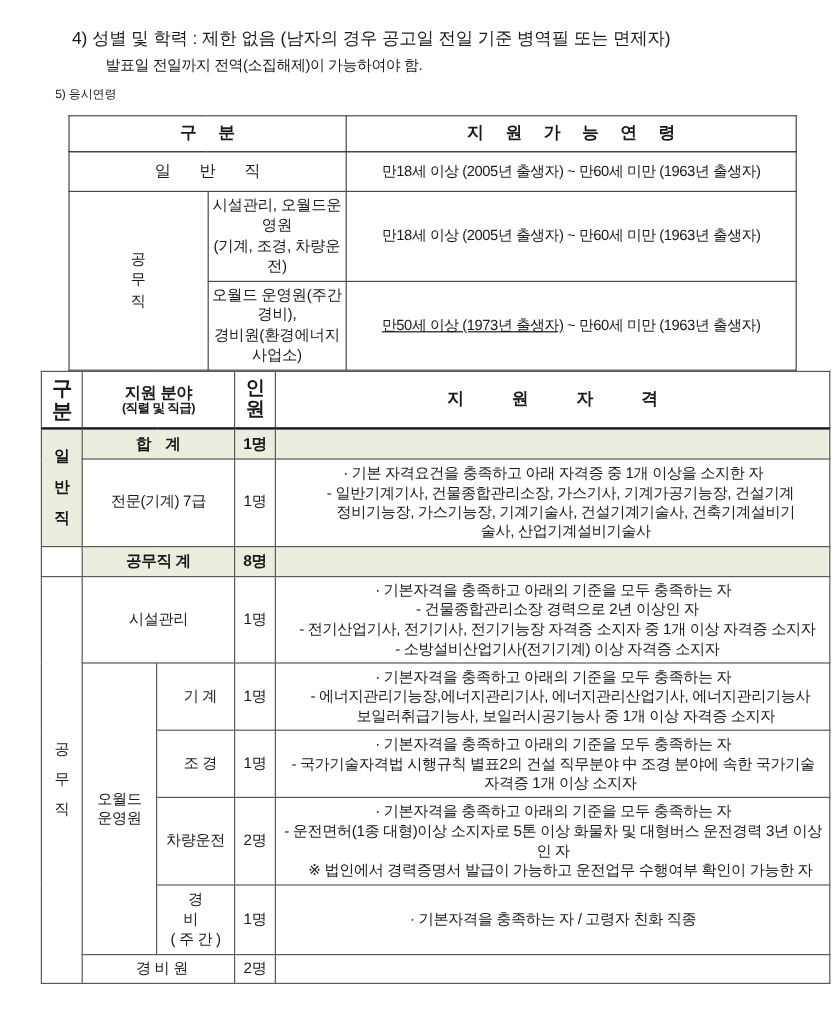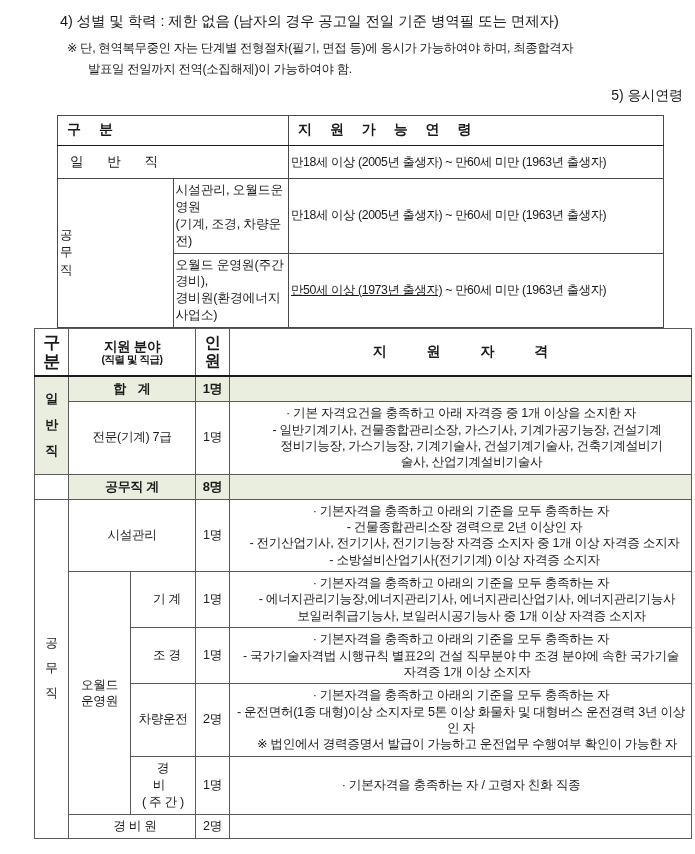--- a/index.html
+++ b/index.html
@@ -22,57 +22,56 @@
     box-sizing: border-box;
     padding: 8px 12px 0 12px;
     position: relative;
   }
 
   
   .intro { margin: 0; }
   .line-4 {
     font-size: 14.5px;
     letter-spacing: -0.1px;
-    margin: 4px 0 0 48px;
+    margin: 15px 0 0 48px;
     white-space: nowrap;
   }
   .note-1 {
     font-size: 12.4px;
     letter-spacing: -0.35px;
     margin: 9px 0 0 55px;
     white-space: nowrap;
   }
   .note-1b {
     font-size: 12.4px;
     letter-spacing: -0.35px;
     margin: 4px 0 0 76px;
     white-space: nowrap;
   }
   .line-5 {
-    font-size: 14px;
+    font-size: 10px;
     letter-spacing: -0.1px;
     margin: 9px 0 0 34px;
     white-space: nowrap;
-    text-align: right;
   }
 
   
   .tbl-age {
     border-collapse: collapse;
     table-layout: fixed;
     margin: 10px 0 0 45px;
     width: 607px;
     border: 1.6px solid #1a1a1a;
   }
   .tbl-age td, .tbl-age th {
     border: 1px solid #4a4a4a;
     padding: 3px 2px;
     font-weight: normal;
     font-size: 13px;
-    text-align: left;
+    text-align: center;
     vertical-align: middle;
     letter-spacing: -0.2px;
   }
   .tbl-age thead td {
     font-weight: bold;
     font-size: 14px;
     letter-spacing: 7px;
     text-indent: 7px;
     padding: 5px 2px 6px 2px;
     border-bottom: 1.6px solid #1a1a1a;
@@ -164,21 +163,20 @@
   .owol-label { font-size: 12.6px; line-height: 1.28; letter-spacing: -0.6px; }
   .gubun-2col { border-right: 1px solid #5a5a5a; }
 </style>
 </head>
 <body>
 
 <div class="page">
 
   <div class="intro">
     <div class="line-4">4) 성별 및 학력 : 제한 없음 (남자의 경우 공고일 전일 기준 병역필 또는 면제자)</div>
-    <div class="note-1">※ 단, 현역복무중인 자는 단계별 전형절차(필기, 면접 등)에 응시가 가능하여야 하며, 최종합격자</div>
     <div class="note-1b">발표일 전일까지 전역(소집해제)이 가능하여야 함.</div>
     <div class="line-5">5) 응시연령</div>
   </div>
 
   <table class="tbl-age">
     <thead>
       <tr>
         <td colspan="2" class="c-div">구            분</td>
         <td class="c-age">지  원  가  능  연  령</td>
       </tr>

